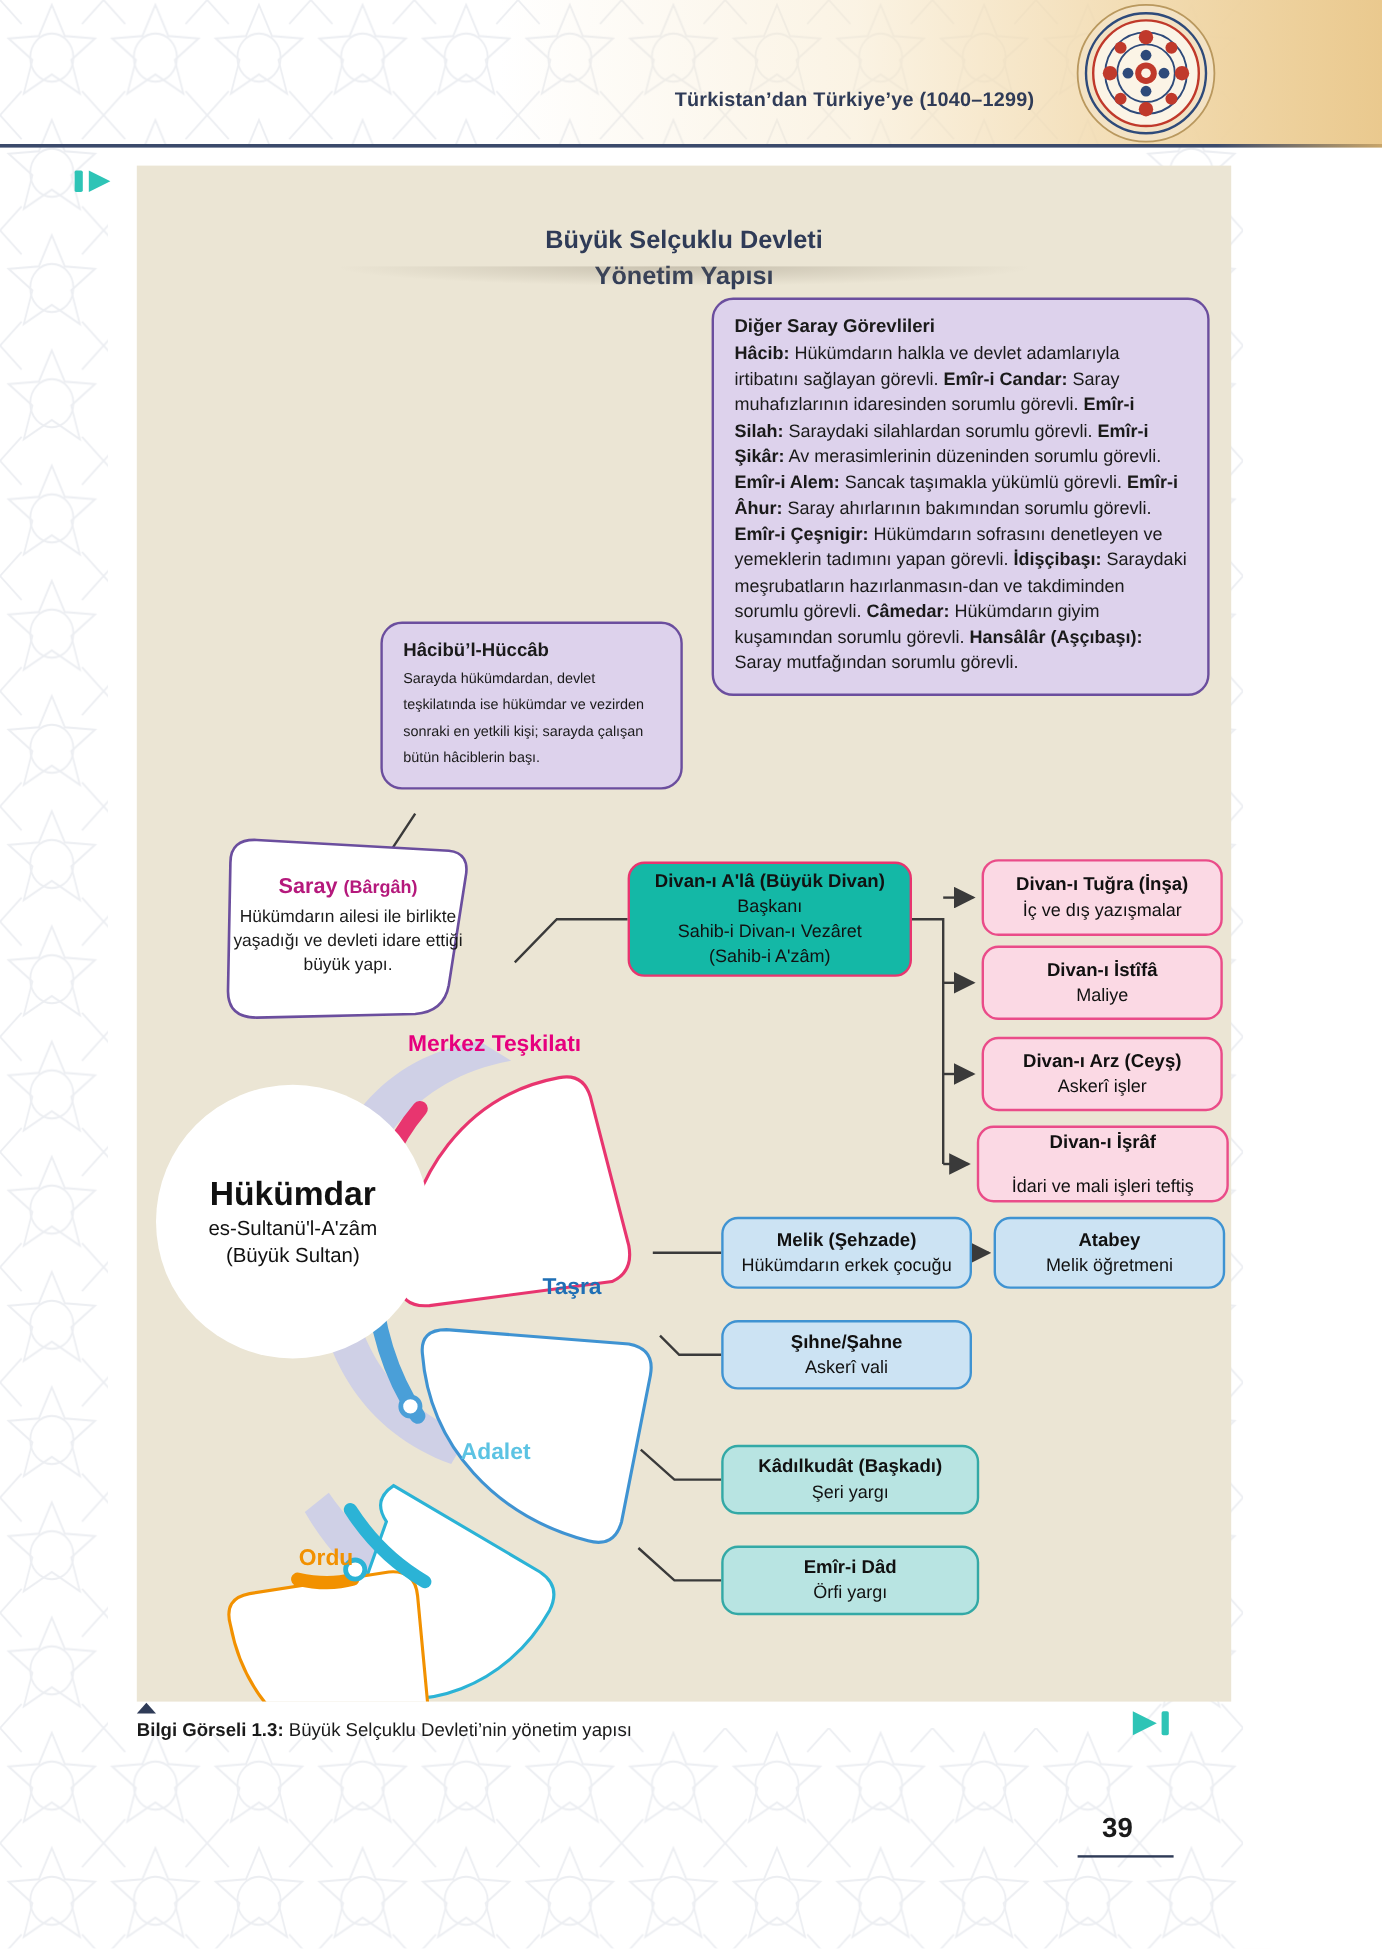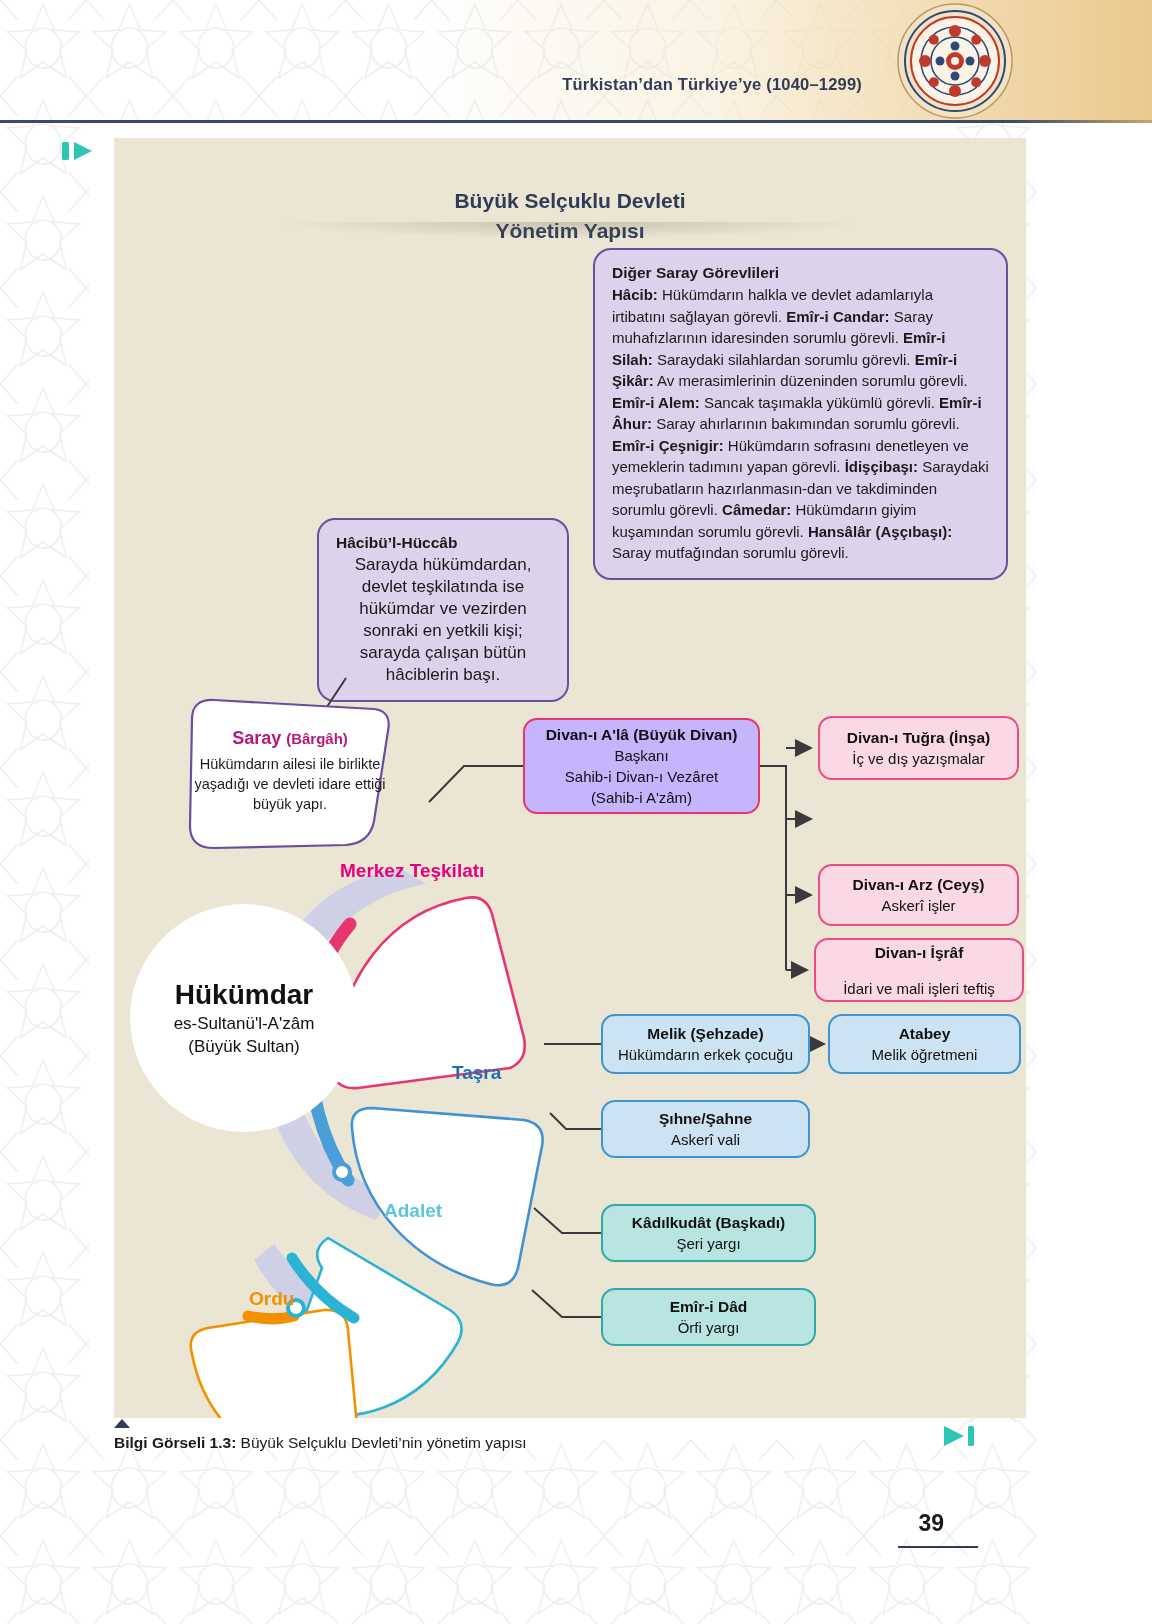--- a/index.html
+++ b/index.html
@@ -132,21 +132,21 @@
 
   #panel-others {
     left: 479px; top: 110px;
     width: 415px;
   }
   #panel-hacib {
     left: 203px; top: 380px;
     width: 252px;
   }
   #panel-hacib .head { font-size: 15.5px; }
-  #panel-hacib p { font-size: 17px; line-height: 22px; text-align: center; }
+  #panel-hacib p { font-size: 12px; line-height: 22px; }
 
   
   #saray-bubble {
     position: absolute;
     left: 60px; top: 555px;
     width: 232px; height: 160px;
     z-index: 4;
   }
   #saray-bubble .sb-inner {
     position: absolute;
@@ -218,21 +218,21 @@
     align-items: center;
     justify-content: center;
     text-align: center;
     padding: 7px 12px;
     z-index: 5;
   }
   .node .nb { font-weight: 700; font-size: 15.5px; color: #111; line-height: 21px; }
   .node .nn { font-weight: 400; font-size: 15px; color: #111; line-height: 21px; }
 
   .node-pink  { background: #fbd9e4; border: 2px solid #ea4c89; }
-  .node-pink2 { background: #c4b5fd; border: 2.5px solid #e8356f; }
+  .node-pink2 { background: #14b8a6; border: 2.5px solid #e8356f; }
   .node-blue  { background: #cce3f3; border: 2px solid #3f93d2; }
   .node-teal  { background: #b8e4e2; border: 2px solid #33a9a6; }
 
   #n-divan-ala   { left: 409px; top: 580px; width: 237px; height: 96px; }
   #n-tugra       { left: 704px; top: 578px; width: 201px; height: 64px; }
   #n-istifa      { left: 704px; top: 650px; width: 201px; height: 62px; }
   #n-arz         { left: 704px; top: 726px; width: 201px; height: 62px; }
   #n-israf       { left: 700px; top: 800px; width: 210px; height: 64px; gap: 15px; }
   #n-melik       { left: 487px; top: 876px; width: 209px; height: 60px; }
   #n-atabey      { left: 714px; top: 876px; width: 193px; height: 60px; }
@@ -454,20 +454,24 @@
       <div class="nn">Başkanı</div>
       <div class="nn">Sahib-i Divan-ı Vezâret</div>
       <div class="nn">(Sahib-i A'zâm)</div>
     </div>
 
     <div class="node node-pink" id="n-tugra">
       <div class="nb">Divan-ı Tuğra (İnşa)</div>
       <div class="nn">İç ve dış yazışmalar</div>
     </div>
 
+    <div class="node node-pink" id="n-istifa">
+      <div class="nb">Divan-ı İstîfâ</div>
+      <div class="nn">Maliye</div>
+    </div>
 
     <div class="node node-pink" id="n-arz">
       <div class="nb">Divan-ı Arz (Ceyş)</div>
       <div class="nn">Askerî işler</div>
     </div>
 
     <div class="node node-pink" id="n-israf">
       <div class="nb">Divan-ı İşrâf</div>
       <div class="nn">İdari ve mali işleri teftiş</div>
     </div>

